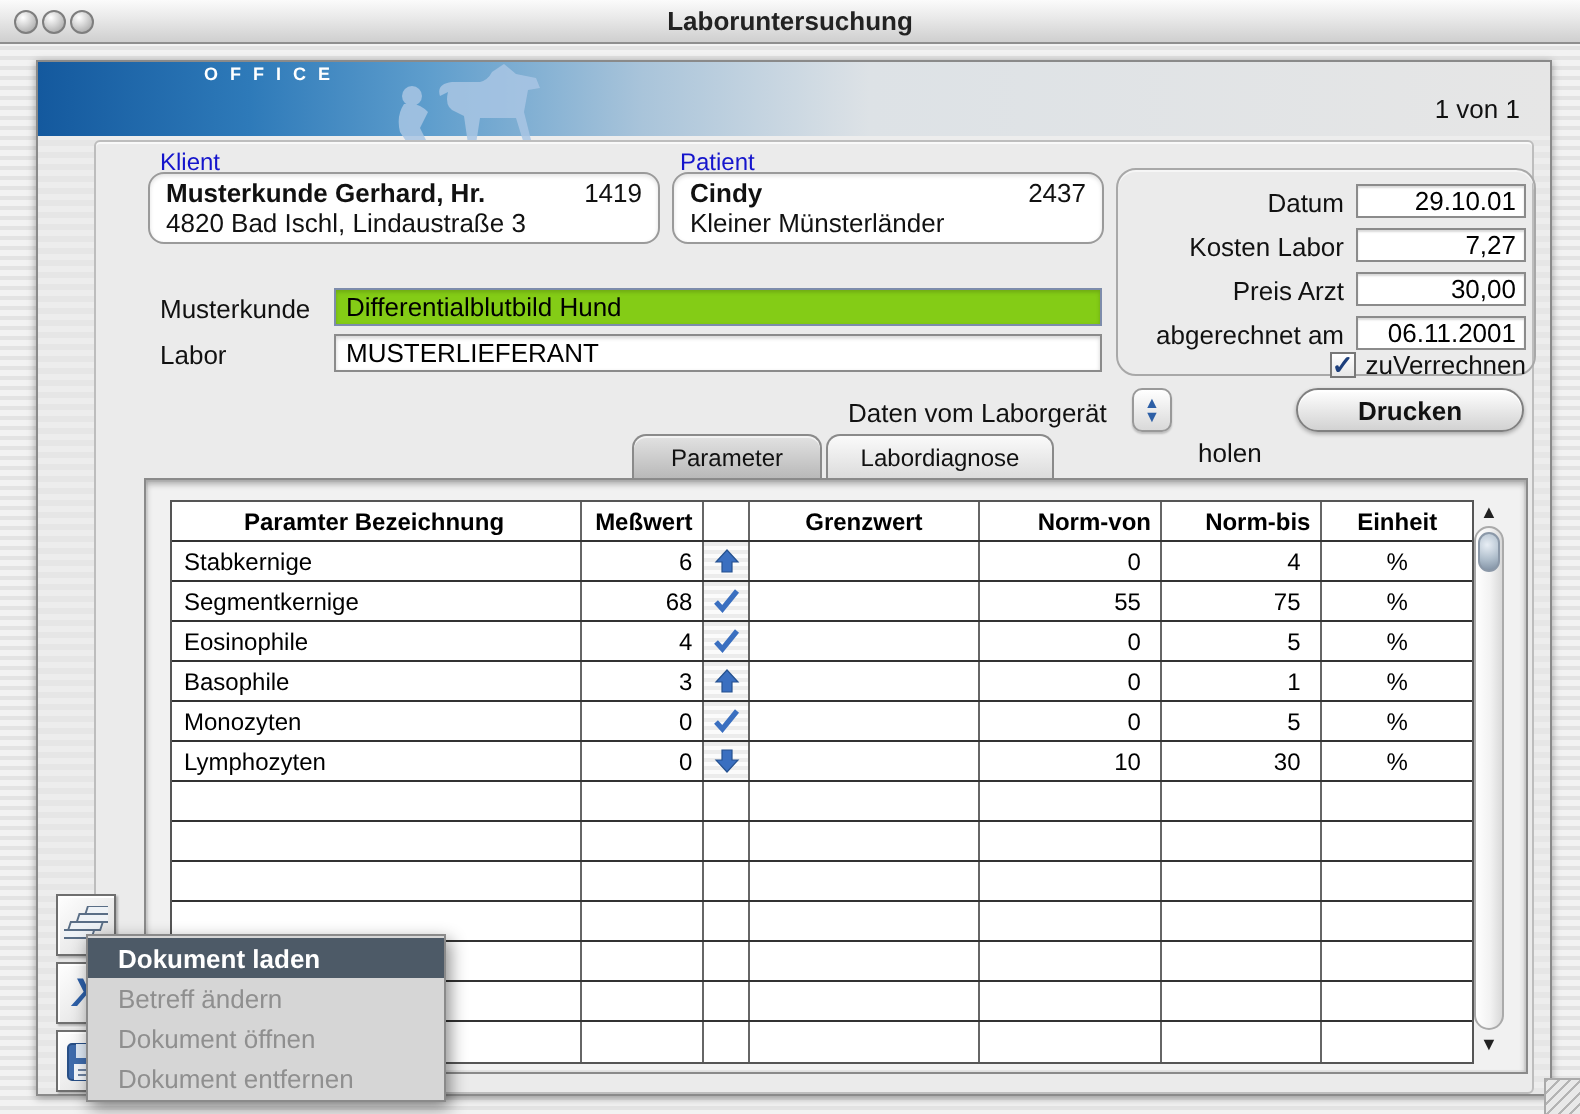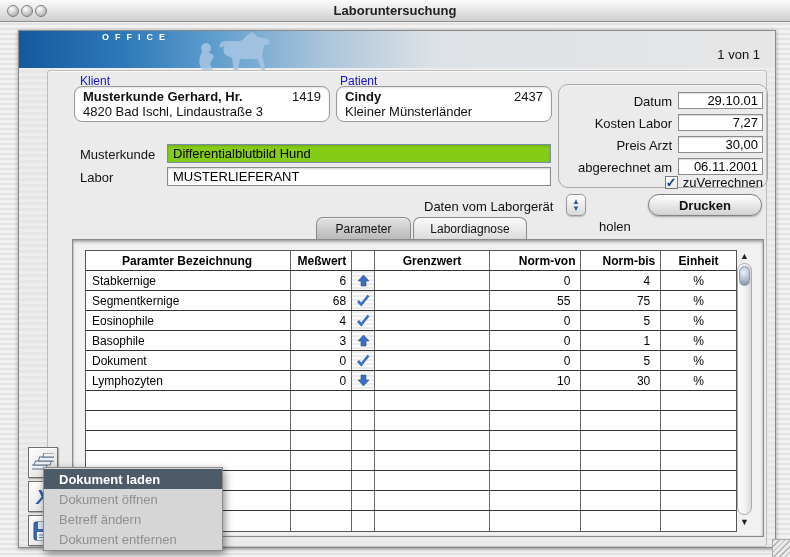--- a/index.html
+++ b/index.html
@@ -265,21 +265,21 @@
         <svg width="13" height="13" viewBox="0 0 13 13">
           <path d="M6.5 1 L12 7 H9 V12 H4 V7 H1 Z" fill="#3a6fc0" stroke="#24508f" stroke-width="0.6"></path>
         </svg>
       </div>
       <div class="td ac" style="width: 115px;"></div>
       <div class="td ar2" style="width: 92px;">0</div>
       <div class="td ar2" style="width: 80px;">1</div>
       <div class="td ac" style="width: 75px;">%</div>
     </div>
     <div class="tr ">
-      <div class="td al" style="width: 206px;">Dokument</div>
+      <div class="td al" style="width: 206px;">Monozyten</div>
       <div class="td ar" style="width: 61px;">0</div>
       <div class="td ac icon-cell" style="width: 23px;">
         <svg width="14" height="13" viewBox="0 0 14 13">
           <path d="M2 7 L5.2 10.5 L12.5 1.5" stroke="#3a6fc0" stroke-width="2.6" fill="none"></path>
         </svg>
       </div>
       <div class="td ac" style="width: 115px;"></div>
       <div class="td ar2" style="width: 92px;">0</div>
       <div class="td ar2" style="width: 80px;">5</div>
       <div class="td ac" style="width: 75px;">%</div>
@@ -389,18 +389,18 @@
     <rect x="5" y="1" width="10" height="7" fill="#dce6f2"></rect>
     <rect x="11" y="2" width="3" height="5" fill="#3f6bab"></rect>
     <rect x="4" y="11" width="12" height="8" fill="#f2f5fa"></rect>
     <line x1="6" y1="14" x2="14" y2="14" stroke="#6d82a0"></line>
     <line x1="6" y1="16.5" x2="14" y2="16.5" stroke="#6d82a0"></line>
   </svg>
 </div>
 
 <div class="abs menu">
   <div class="menu-item selected">Dokument laden</div>
+  <div class="menu-item disabled">Betreff ändern</div>
   <div class="menu-item disabled">Dokument öffnen</div>
-  <div class="menu-item disabled">Betreff ändern</div>
   <div class="menu-item disabled">Dokument entfernen</div>
 </div>
 
 <div class="abs grip"></div>
 
 </body></html>

